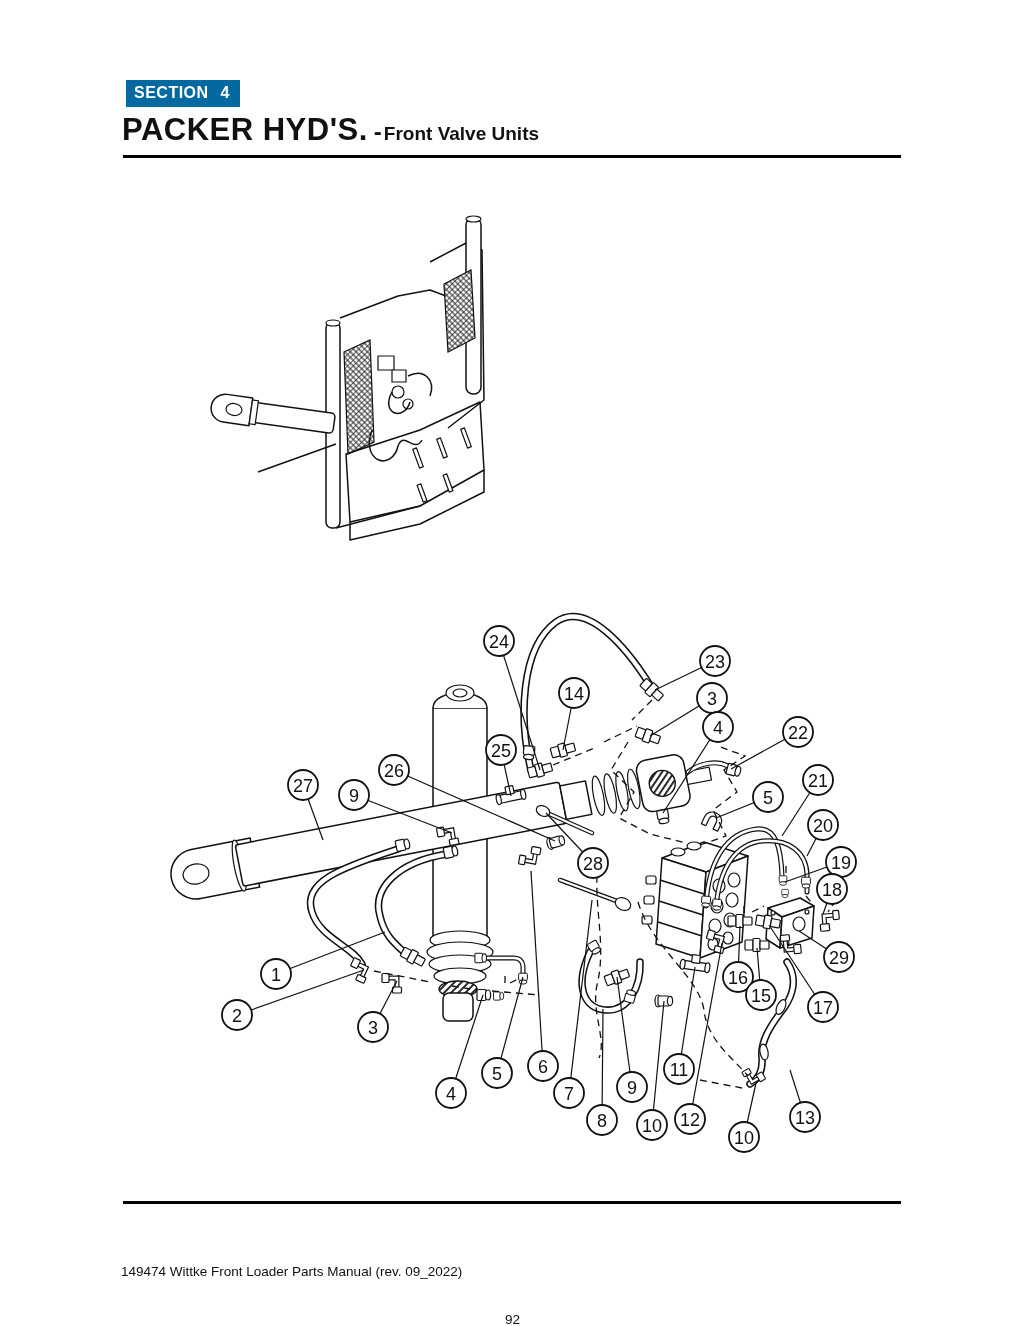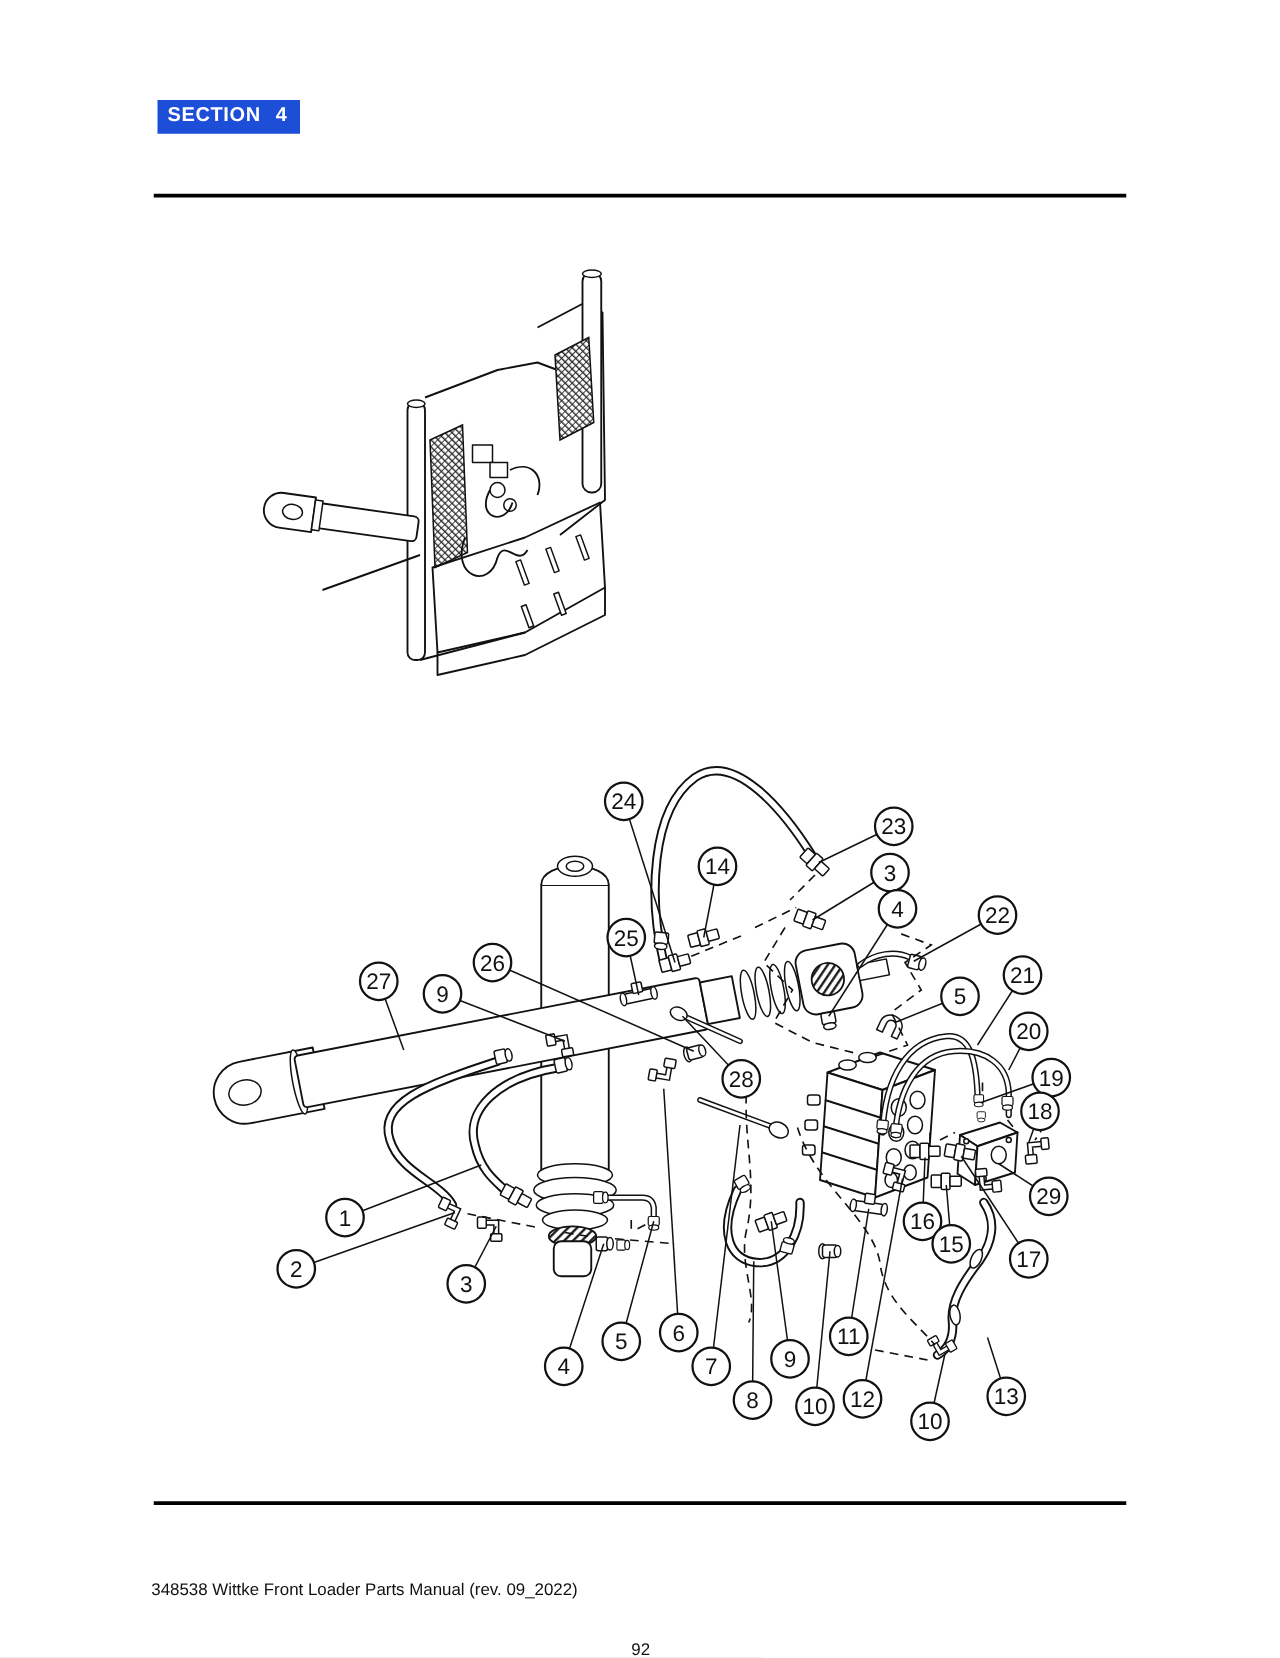--- a/index.html
+++ b/index.html
@@ -1,18 +1,18 @@
 <!DOCTYPE html>
 <html><head>
 <meta charset="utf-8">
 <style>
   html,body{margin:0;padding:0;background:#e8e8e8;}
   .page{position:relative;width:1024px;height:1326px;margin:0 auto;background:#ffffff;
         font-family:"Liberation Sans",sans-serif;color:#111;overflow:hidden;}
-  .badge{position:absolute;left:126px;top:80px;background:#1d4ed8;color:#fff;
+  .badge{position:absolute;left:126px;top:80px;background:#0369a1;color:#fff;
          font-size:16px;font-weight:bold;padding:4px 10px 5px 8px;word-spacing:7px;letter-spacing:.5px;}
   .title-line{position:absolute;left:122px;top:112px;white-space:nowrap;}
   .title-main{font-size:31px;font-weight:bold;letter-spacing:.5px;}
   .title-sep{font-size:24px;font-weight:bold;margin:0 2px 0 6px;}
   .title-sub{font-size:19px;font-weight:bold;}
   .rule-top{position:absolute;left:123px;top:155px;width:778px;height:3px;background:#000;}
   .rule-bottom{position:absolute;left:123px;top:1201px;width:778px;height:3px;background:#000;}
   .footer-text{position:absolute;left:121px;top:1264px;font-size:13.5px;}
   .page-num{position:absolute;left:505px;top:1264px;font-size:13.5px;margin-top:48px;}
   svg.art{position:absolute;left:0;top:0;}
@@ -30,20 +30,23 @@
   .leader{stroke:#111;stroke-width:1.2;}
   .co{fill:#fff;stroke:#111;stroke-width:1.8;}
   .ct{font:18px "Liberation Sans",sans-serif;text-anchor:middle;fill:#111;}
 </style>
 </head>
 <body>
 
 <div class="page">
 
   <div class="badge">SECTION 4</div>
+  <div class="title-line">
+    <span class="title-main">PACKER HYD'S.</span><span class="title-sep">-</span><span class="title-sub">Front Valve Units</span>
+  </div>
   <div class="rule-top"></div>
 
   <svg class="art" width="1024" height="1326" viewBox="0 0 1024 1326">
     <defs>
       <pattern id="hb" width="5" height="5" patternUnits="userSpaceOnUse" patternTransform="rotate(45)">
         <rect width="5" height="5" fill="#fff"></rect>
           <line x1="1" y1="0" x2="1" y2="5" stroke="#111" stroke-width="1.8"></line>
       </pattern>
       <pattern id="mesh" width="4" height="4" patternUnits="userSpaceOnUse" patternTransform="rotate(45)">
         <rect width="4" height="4" fill="#fff"></rect>
@@ -473,15 +476,15 @@
           <g>
             <line x1="805" y1="1117" x2="790" y2="1070" class="leader"></line>
             <circle cx="805" cy="1117" r="15" class="co"></circle>
             <text x="805" y="1123.5" class="ct">13</text>
           </g>
         </g>
     </g>
   </svg>
 
   <div class="rule-bottom"></div>
-  <span class="footer-text">348538 Wittke Front Loader Parts Manual (rev. 09_2022)</span>
+  <span class="footer-text">149474 Wittke Front Loader Parts Manual (rev. 09_2022)</span>
   <span class="page-num">92</span>
 </div>
 
 </body></html>

